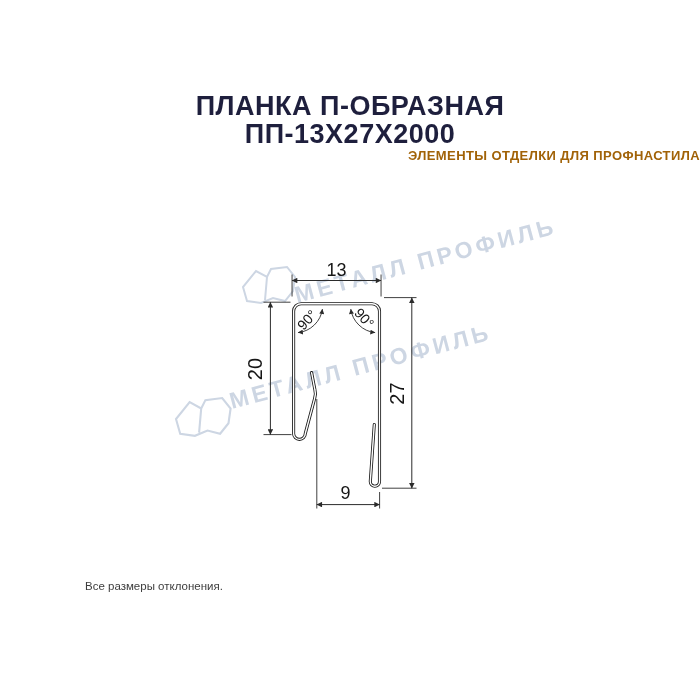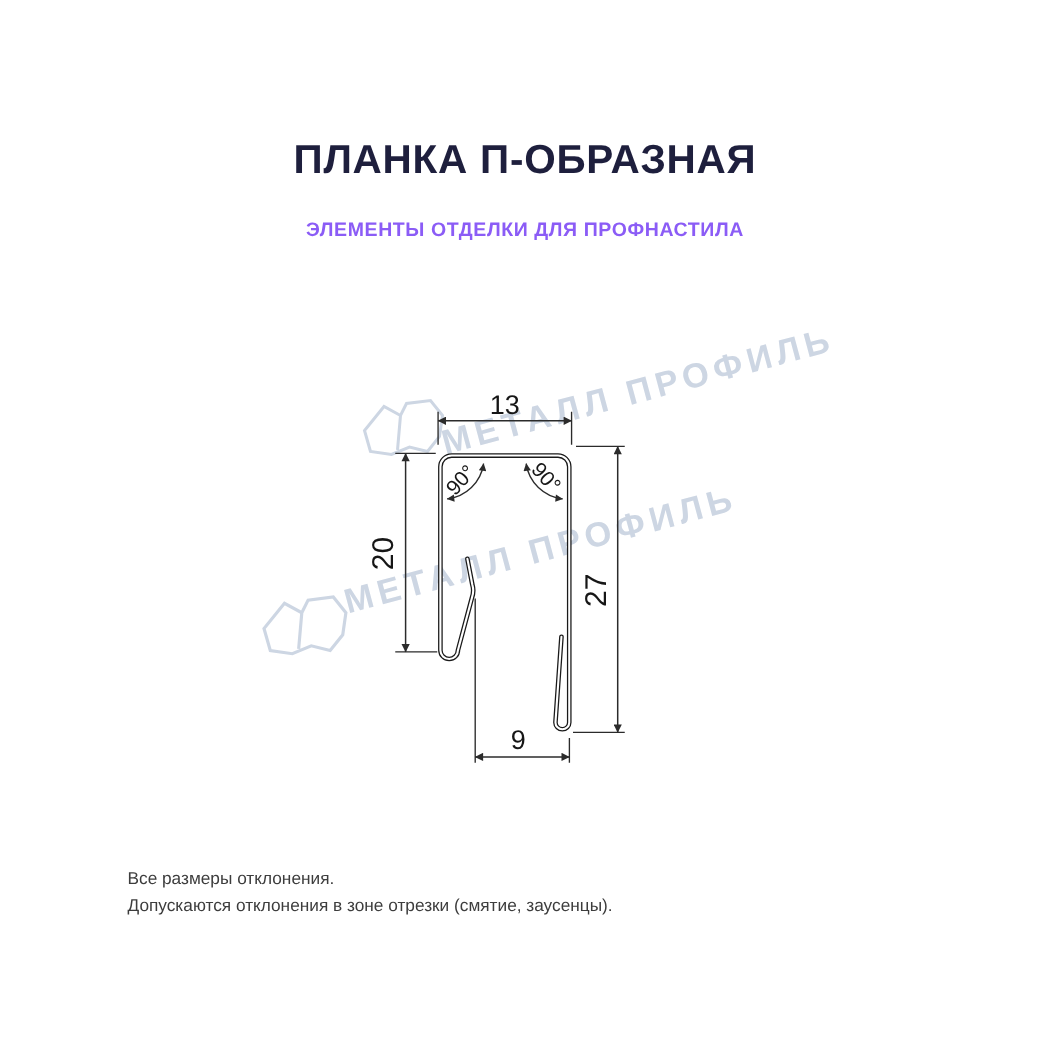--- a/index.html
+++ b/index.html
@@ -8,22 +8,23 @@
     font-family:"Liberation Sans","DejaVu Sans",sans-serif;overflow:hidden;
   }
   .header{
     position:absolute;top:92px;left:0;width:700px;text-align:center;
   }
   .title{
     color:#1e1f3d;font-weight:700;font-size:27px;line-height:28px;
     letter-spacing:0.5px;margin:0;
   }
   .subtitle{
-    margin-top:25px;color:#8b5cf6;font-weight:700;font-size:13px;
+    margin-top:0;color:#a16207;font-weight:700;font-size:13px;
     letter-spacing:0.4px;
+    text-align:right;
   }
   .drawing-svg{position:absolute;left:0;top:0;width:700px;height:700px;}
   .wm-text{
     font-weight:700;font-size:23px;letter-spacing:3.5px;fill:#cdd6e3;
   }
   .wm-shape{fill:#ffffff;stroke:#cdd6e3;stroke-width:2;}
   .dim{stroke:#2b2b2b;stroke-width:1;fill:none;}
   .ext{stroke:#2b2b2b;stroke-width:0.9;fill:none;}
   .dim-label{fill:#161616;font-size:18px;}
   .dim-label-rot{fill:#161616;font-size:20px;}
@@ -36,20 +37,21 @@
     position:absolute;left:85px;top:577px;color:#3d3d3d;font-size:11.5px;
     line-height:18px;
   }
 </style>
 </head>
 <body>
 
 <div class="header">
   <h1 class="title">
     <span>ПЛАНКА П-ОБРАЗНАЯ</span><br>
+    <span>ПП-13Х27Х2000</span>
   </h1>
   <div class="subtitle">ЭЛЕМЕНТЫ ОТДЕЛКИ ДЛЯ ПРОФНАСТИЛА</div>
 </div>
 
 <svg class="drawing-svg" viewBox="0 0 700 700">
   <defs>
     <marker id="arr" viewBox="0 0 10 10" refX="9.6" refY="5" markerWidth="9" markerHeight="5.5" orient="auto-start-reverse">
       <path d="M0,0 L10,5 L0,10 Z" fill="#2b2b2b"></path>
     </marker>
   </defs>
@@ -113,14 +115,13 @@
   </g>
 
   <g>
     <path class="ext" d="M 350.8 309.1 A 27.5 27.5 0 0 0 375.1 332.6" marker-start="url(#arr)" marker-end="url(#arr)"></path>
     <text class="angle-label" transform="translate(353.5,313.5) rotate(48)">90°</text>
   </g>
 </svg>
 
 <div class="footer">
   <div>Все размеры отклонения.</div>
-  <div>Допускаются отклонения в зоне отрезки (смятие, заусенцы).</div>
 </div>
 
 </body></html>

